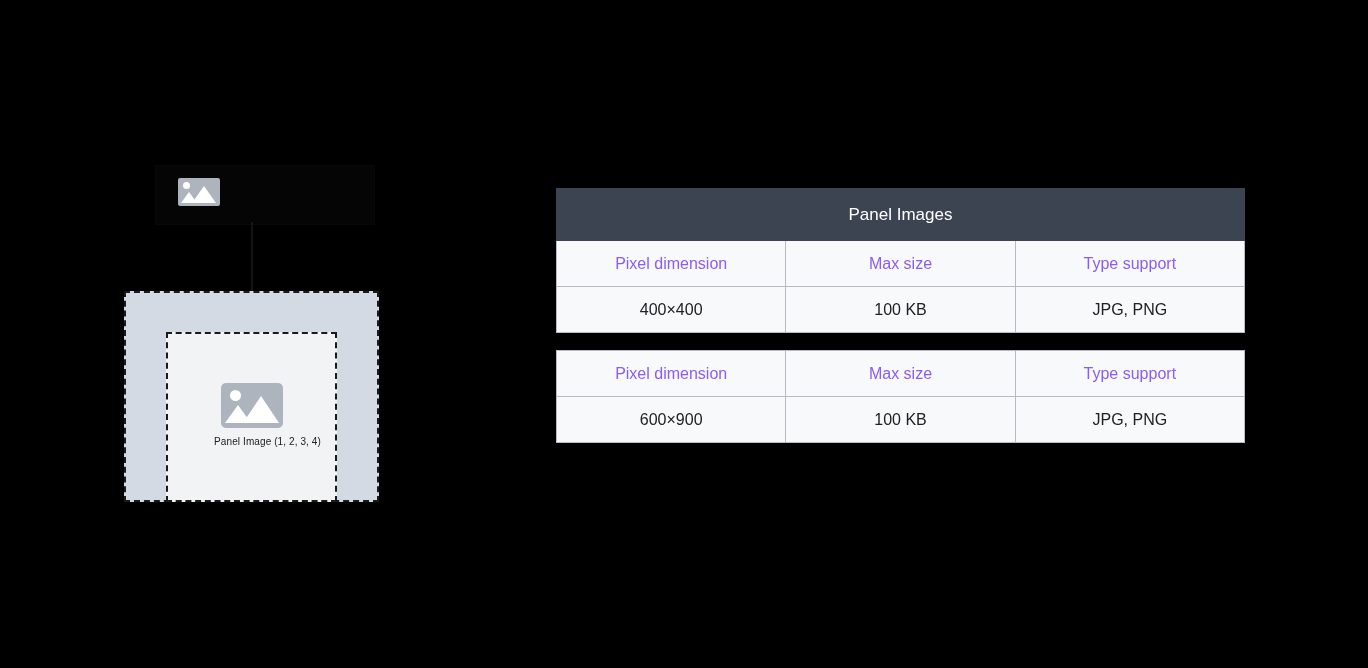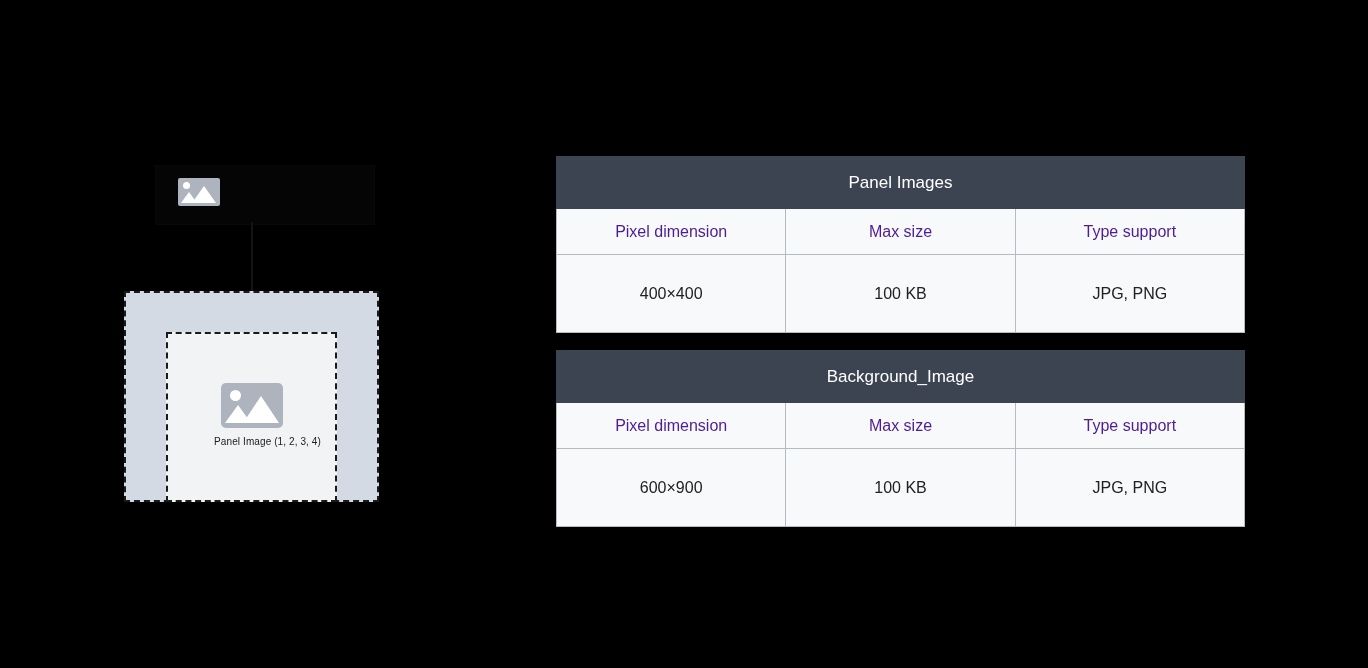--- a/index.html
+++ b/index.html
@@ -124,51 +124,51 @@
   }
 
   
   .spec-table {
     position: absolute;
     width: 689px;
     border-collapse: collapse;
     table-layout: fixed;
     background: #f8f9fa;
   }
-  #table-panel-images  { left: 556px; top: 156px; border-radius: 14px; }
+  #table-panel-images  { left: 556px; top: 188px; border-radius: 14px; }
   #table-background-image { left: 556px; top: 350px; }
 
   .spec-table th.title-cell {
     background: #3c4351;
     color: #ffffff;
     font-weight: 400;
     font-size: 17px;
     height: 51px;
     border: 1px solid #3c4351;
     text-align: center;
     padding: 0;
   }
   .spec-table th.col-head {
     background: #f8f9fa;
-    color: #4c1d95;
+    color: #8b5cf6;
     font-weight: 400;
     font-size: 16px;
     height: 45px;
     border: 1px solid #b6bbc2;
     text-align: center;
     padding: 0;
   }
   .spec-table td.value-cell {
     background: #f8f9fa;
     color: #202124;
     font-size: 16px;
     height: 45px;
     border: 1px solid #b6bbc2;
     text-align: center;
-    padding: 16px;
+    padding: 0;
   }
 </style>
 </head>
 <body>
 
 <div id="diagram">
 
   <div class="source-frame"></div>
 
   <div class="img-ph small">
@@ -211,23 +211,20 @@
       <td class="value-cell">400×400</td>
       <td class="value-cell">100 KB</td>
       <td class="value-cell">JPG, PNG</td>
     </tr>
   </tbody>
 </table>
 
 <table class="spec-table" id="table-background-image">
   <thead>
     <tr>
-      <th class="title-cell" colspan="3">Background_Image</th>
-    </tr>
-    <tr>
       <th class="col-head">Pixel dimension</th>
       <th class="col-head">Max size</th>
       <th class="col-head">Type support</th>
     </tr>
   </thead>
   <tbody>
     <tr>
       <td class="value-cell">600×900</td>
       <td class="value-cell">100 KB</td>
       <td class="value-cell">JPG, PNG</td>

